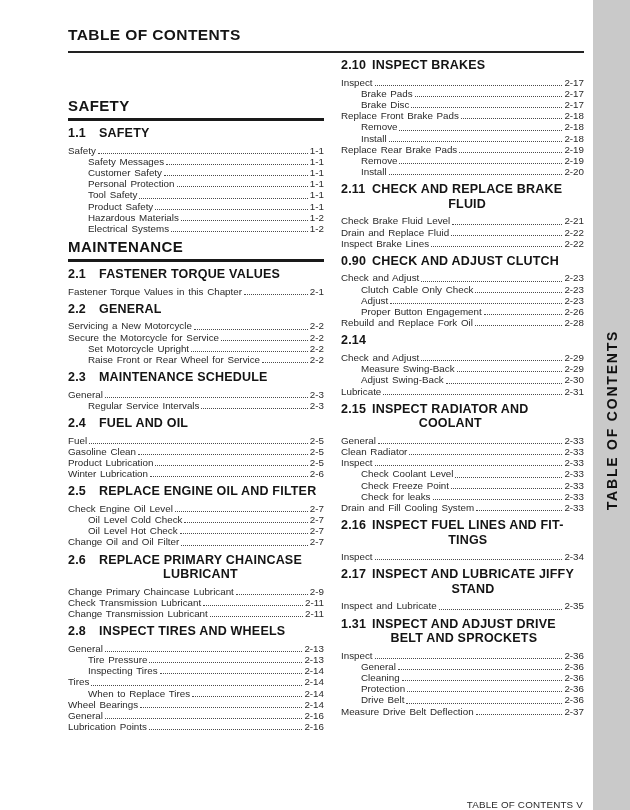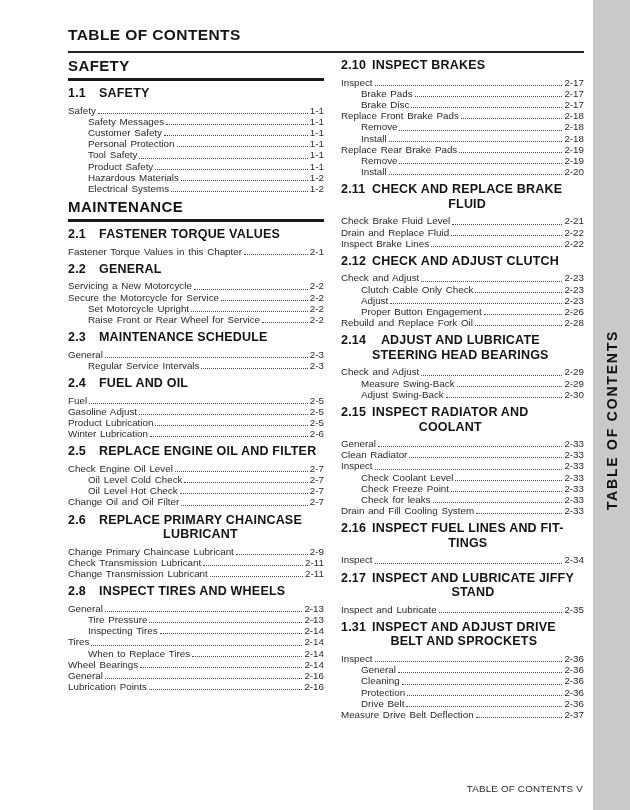--- a/index.html
+++ b/index.html
@@ -22,21 +22,21 @@
     font-weight: bold;
     letter-spacing: 0.4px;
     color: #141414;
   }
   .title-rule {
     border-bottom: 2px solid #222;
     margin-top: 7px;
   }
   .cols { display: flex; }
   .col { display: block; }
-  .col-left  { width: 256px; margin-right: 17px; }
+  .col-left  { width: 256px; margin-right: 17px; margin-top: 40px; }
   .col-right { width: 243px; }
 
   .part-heading {
     font-size: 15px;
     font-weight: bold;
     letter-spacing: 0.4px;
     margin-top: 4px;
     padding-bottom: 4px;
     border-bottom: 3px solid #1a1a1a;
   }
@@ -66,21 +66,21 @@
     height: 0;
     border-bottom: 1.6px dotted #4a4a4a;
     margin: 0 2px 2px 2px;
     min-width: 8px;
   }
   .entry .pg { flex: none; white-space: nowrap; }
 
   .footer {
     position: absolute;
     right: 47px;
-    bottom: 16px;
+    bottom: 0;
     font-size: 9.8px;
     color: #2a2a2a;
     letter-spacing: 0.2px;
   }
   .side-tab {
     position: absolute;
     top: 0;
     right: 0;
     width: 37px;
     height: 810px;
@@ -202,21 +202,21 @@
         <div class="sec-heading">
           <span class="sec-num">2.4</span>
           <span class="sec-title">FUEL AND OIL</span>
         </div>
         <div class="entry">
           <span class="lbl">Fuel</span>
           <span class="dots"></span>
           <span class="pg">2-5</span>
         </div>
         <div class="entry">
-          <span class="lbl">Gasoline Adjust</span>
+          <span class="lbl">Gasoline Clean</span>
           <span class="dots"></span>
           <span class="pg">2-5</span>
         </div>
         <div class="entry">
           <span class="lbl">Product Lubrication</span>
           <span class="dots"></span>
           <span class="pg">2-5</span>
         </div>
         <div class="entry">
           <span class="lbl">Winter Lubrication</span>
@@ -376,21 +376,21 @@
           <span class="lbl">Drain and Replace Fluid</span>
           <span class="dots"></span>
           <span class="pg">2-22</span>
         </div>
         <div class="entry">
           <span class="lbl">Inspect Brake Lines</span>
           <span class="dots"></span>
           <span class="pg">2-22</span>
         </div>
         <div class="sec-heading">
-          <span class="sec-num">2.12</span>
+          <span class="sec-num">0.90</span>
           <span class="sec-title">CHECK AND ADJUST CLUTCH</span>
         </div>
         <div class="entry">
           <span class="lbl">Check and Adjust</span>
           <span class="dots"></span>
           <span class="pg">2-23</span>
         </div>
         <div class="entry ind">
           <span class="lbl">Clutch Cable Only Check</span>
           <span class="dots"></span>
@@ -406,37 +406,40 @@
           <span class="dots"></span>
           <span class="pg">2-26</span>
         </div>
         <div class="entry">
           <span class="lbl">Rebuild and Replace Fork Oil</span>
           <span class="dots"></span>
           <span class="pg">2-28</span>
         </div>
         <div class="sec-heading">
           <span class="sec-num">2.14</span>
-          <span class="sec-title">ADJUST AND LUBRICATE
-STEERING HEAD BEARINGS</span>
         </div>
         <div class="entry">
           <span class="lbl">Check and Adjust</span>
           <span class="dots"></span>
           <span class="pg">2-29</span>
         </div>
         <div class="entry ind">
           <span class="lbl">Measure Swing-Back</span>
           <span class="dots"></span>
           <span class="pg">2-29</span>
         </div>
         <div class="entry ind">
           <span class="lbl">Adjust Swing-Back</span>
           <span class="dots"></span>
           <span class="pg">2-30</span>
+        </div>
+        <div class="entry">
+          <span class="lbl">Lubricate</span>
+          <span class="dots"></span>
+          <span class="pg">2-31</span>
         </div>
         <div class="sec-heading">
           <span class="sec-num">2.15</span>
           <span class="sec-title">INSPECT RADIATOR AND
 COOLANT</span>
         </div>
         <div class="entry">
           <span class="lbl">General</span>
           <span class="dots"></span>
           <span class="pg">2-33</span>

